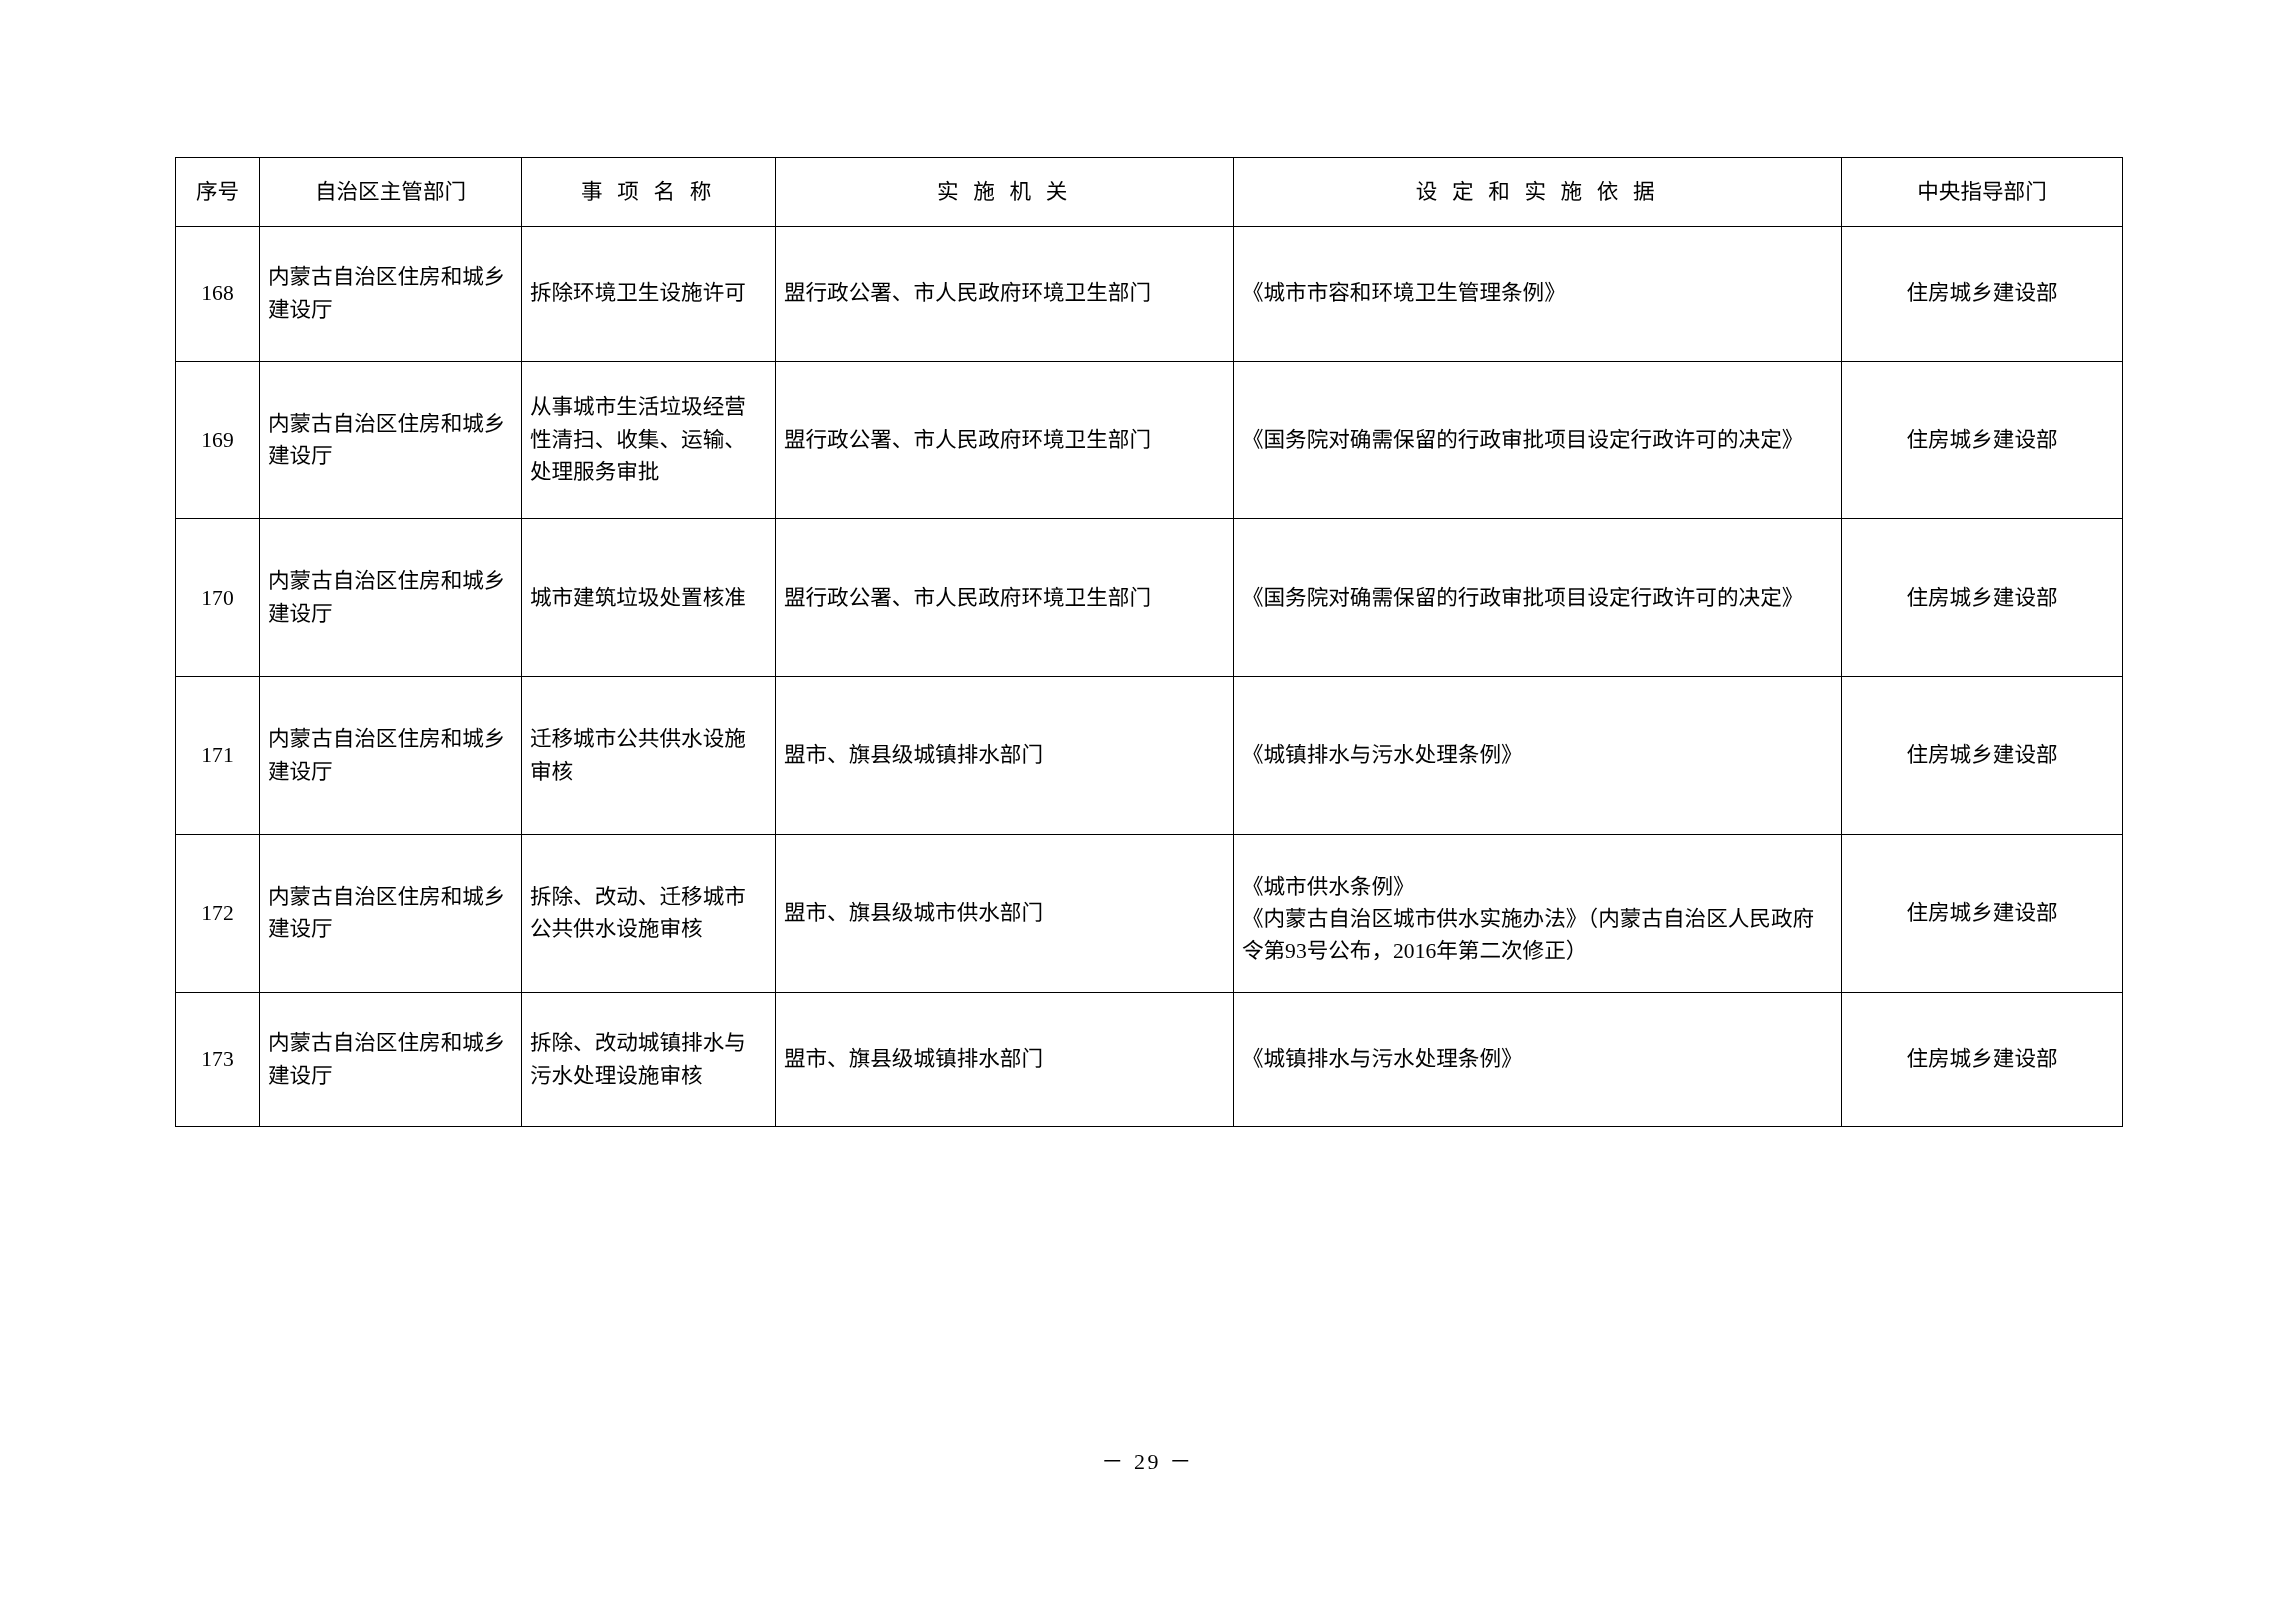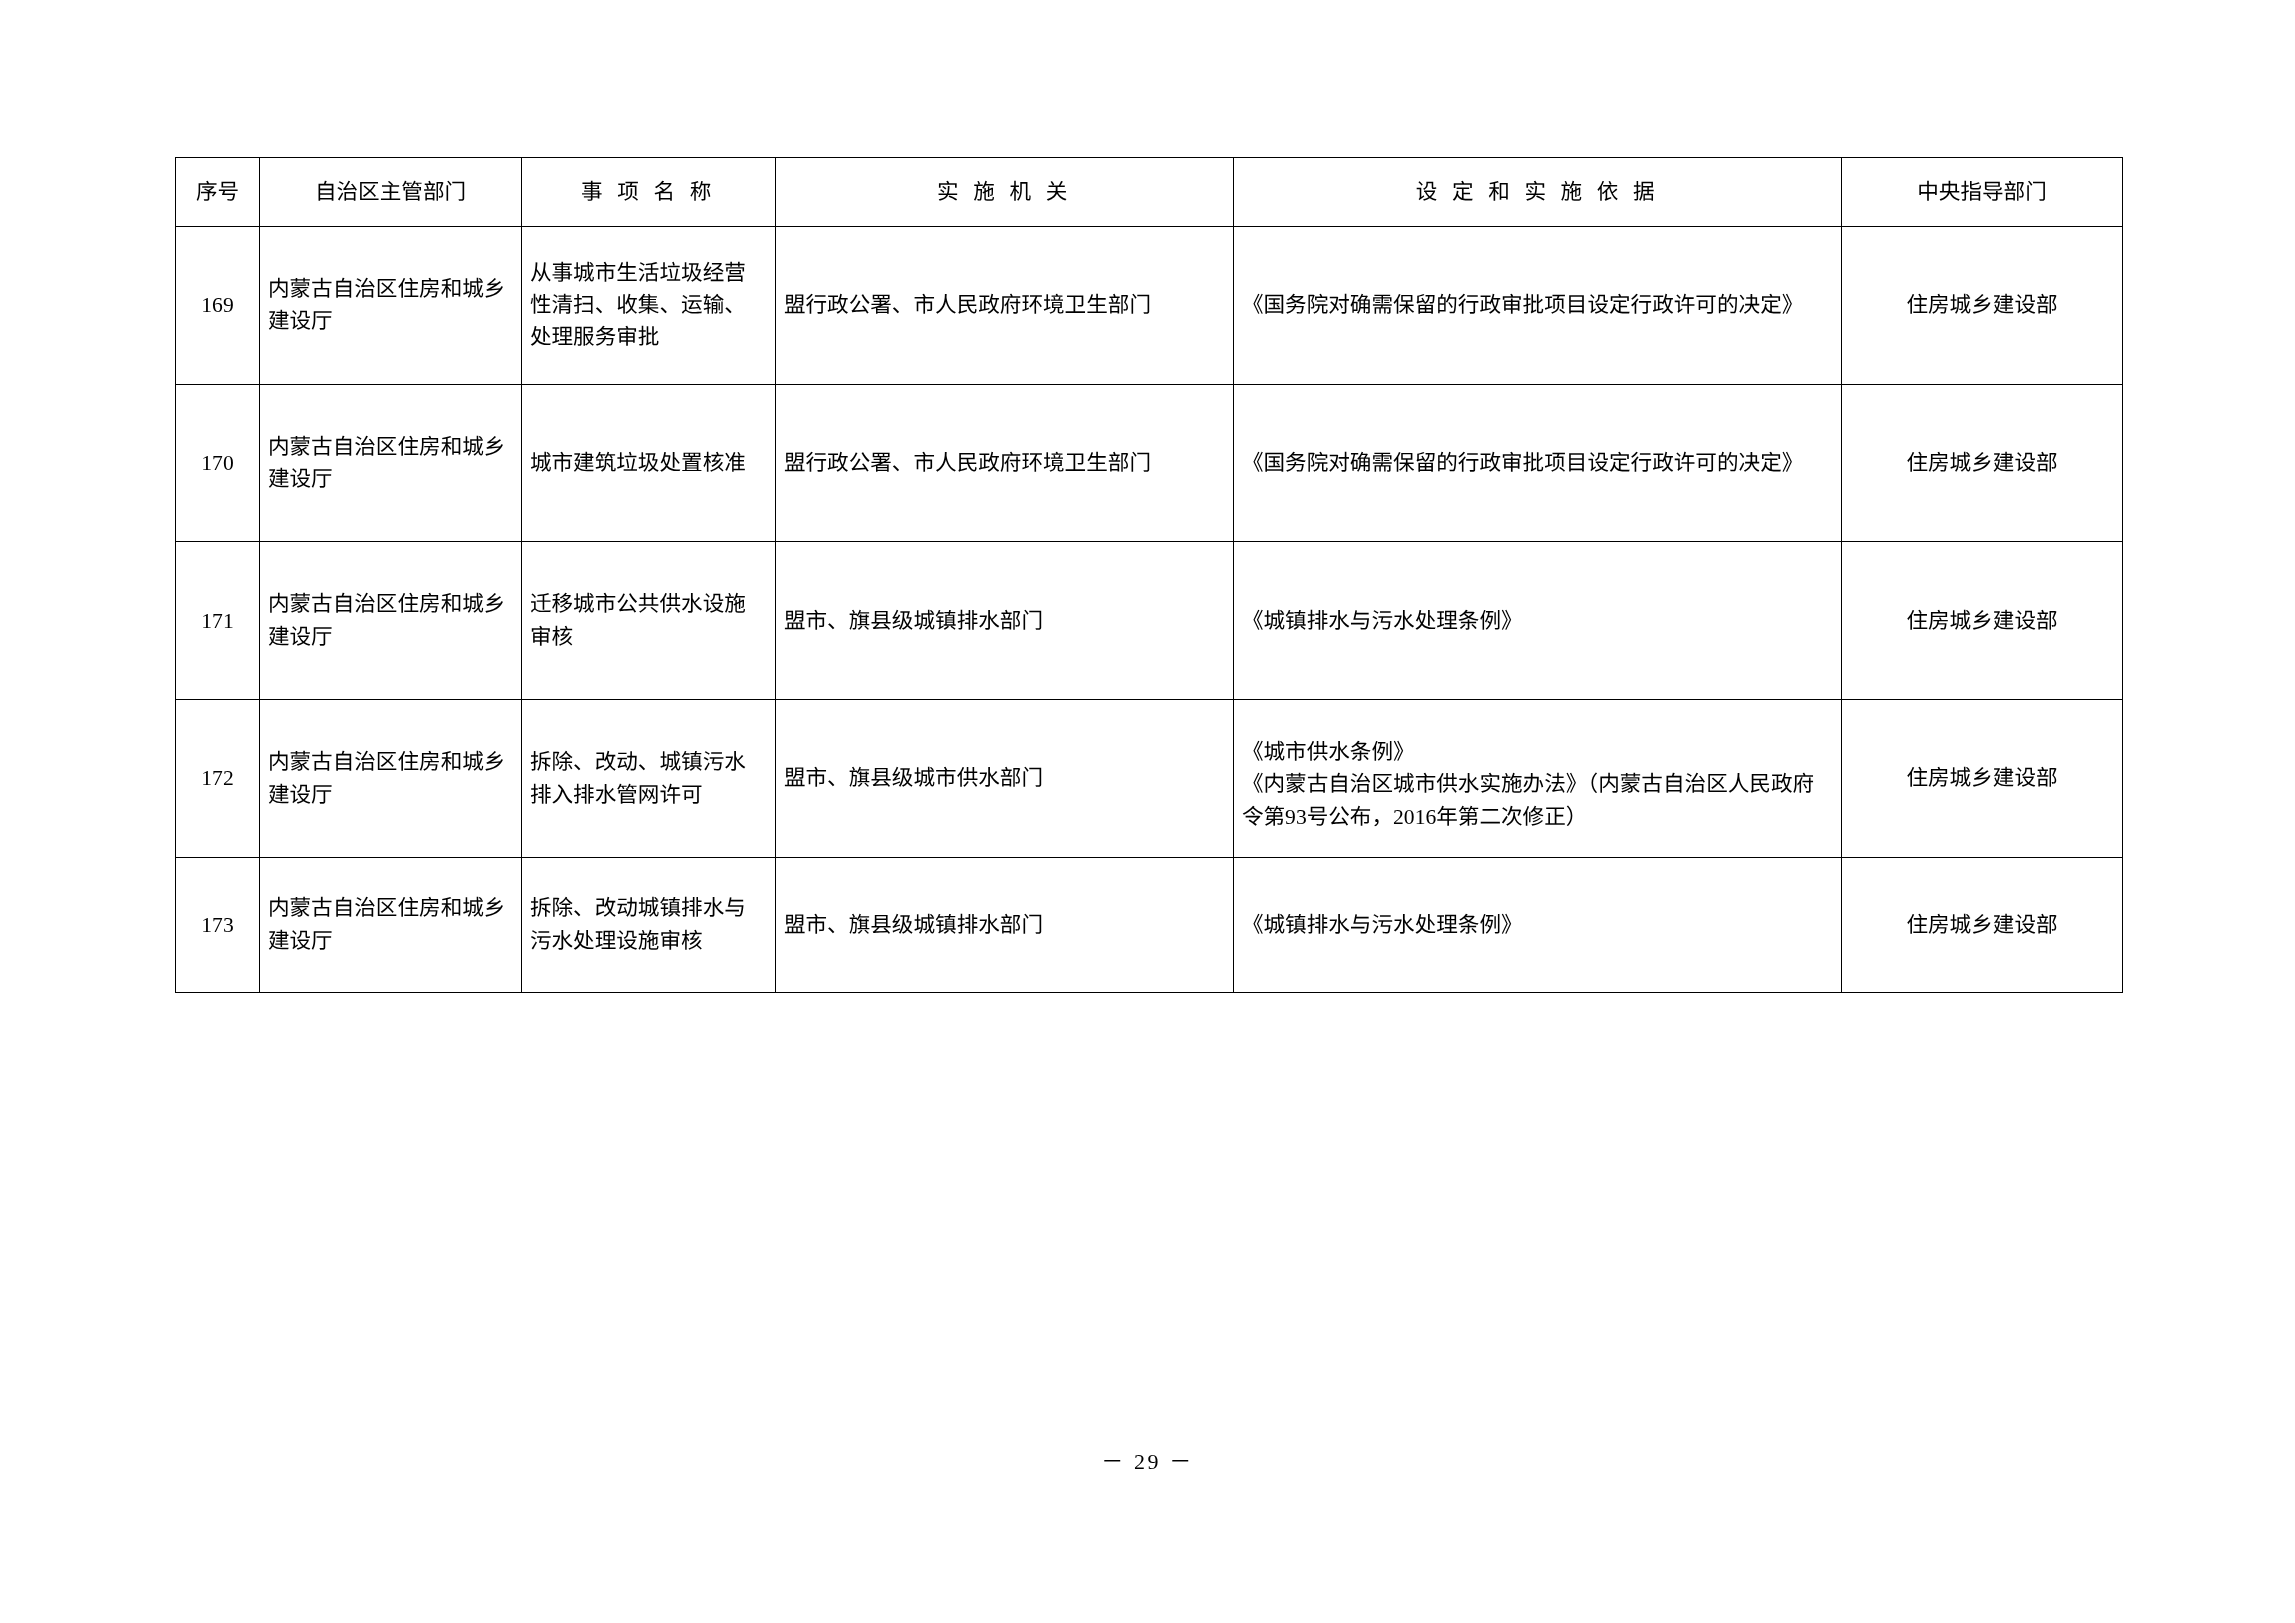--- a/index.html
+++ b/index.html
@@ -111,20 +111,28 @@
         <tr>
           <th>序号</th>
           <th>自治区主管部门</th>
           <th class="hdr-spaced">事 项 名 称</th>
           <th class="hdr-spaced">实 施 机 关</th>
           <th class="hdr-spaced">设 定 和 实 施 依 据</th>
           <th>中央指导部门</th>
         </tr>
       </thead>
       <tbody>
+        <tr class="row-tall">
+          <td class="c-seq">168</td>
+          <td class="c-dept">内蒙古自治区住房和城乡建设厅</td>
+          <td class="c-item">拆除环境卫生设施许可</td>
+          <td class="c-org">盟行政公署、市人民政府环境卫生部门</td>
+          <td class="c-basis">《城市市容和环境卫生管理条例》</td>
+          <td class="c-centr">住房城乡建设部</td>
+        </tr>
         <tr class="row-xtall">
           <td class="c-seq">169</td>
           <td class="c-dept">内蒙古自治区住房和城乡建设厅</td>
           <td class="c-item">从事城市生活垃圾经营性清扫、收集、运输、处理服务审批</td>
           <td class="c-org">盟行政公署、市人民政府环境卫生部门</td>
           <td class="c-basis">《国务院对确需保留的行政审批项目设定行政许可的决定》</td>
           <td class="c-centr">住房城乡建设部</td>
         </tr>
         <tr class="row-xtall">
           <td class="c-seq">170</td>
@@ -138,21 +146,21 @@
           <td class="c-seq">171</td>
           <td class="c-dept">内蒙古自治区住房和城乡建设厅</td>
           <td class="c-item">迁移城市公共供水设施审核</td>
           <td class="c-org">盟市、旗县级城镇排水部门</td>
           <td class="c-basis">《城镇排水与污水处理条例》</td>
           <td class="c-centr">住房城乡建设部</td>
         </tr>
         <tr class="row-xtall">
           <td class="c-seq">172</td>
           <td class="c-dept">内蒙古自治区住房和城乡建设厅</td>
-          <td class="c-item">拆除、改动、城镇污水排入排水管网许可</td>
+          <td class="c-item">拆除、改动、迁移城市公共供水设施审核</td>
           <td class="c-org">盟市、旗县级城市供水部门</td>
           <td class="c-basis">
               <span class="cell-text">《城市供水条例》
 《内蒙古自治区城市供水实施办法》（内蒙古自治区人民政府令第93号公布，2016年第二次修正）</span>
             </td>
           <td class="c-centr">住房城乡建设部</td>
         </tr>
         <tr class="row-tall">
           <td class="c-seq">173</td>
           <td class="c-dept">内蒙古自治区住房和城乡建设厅</td>

